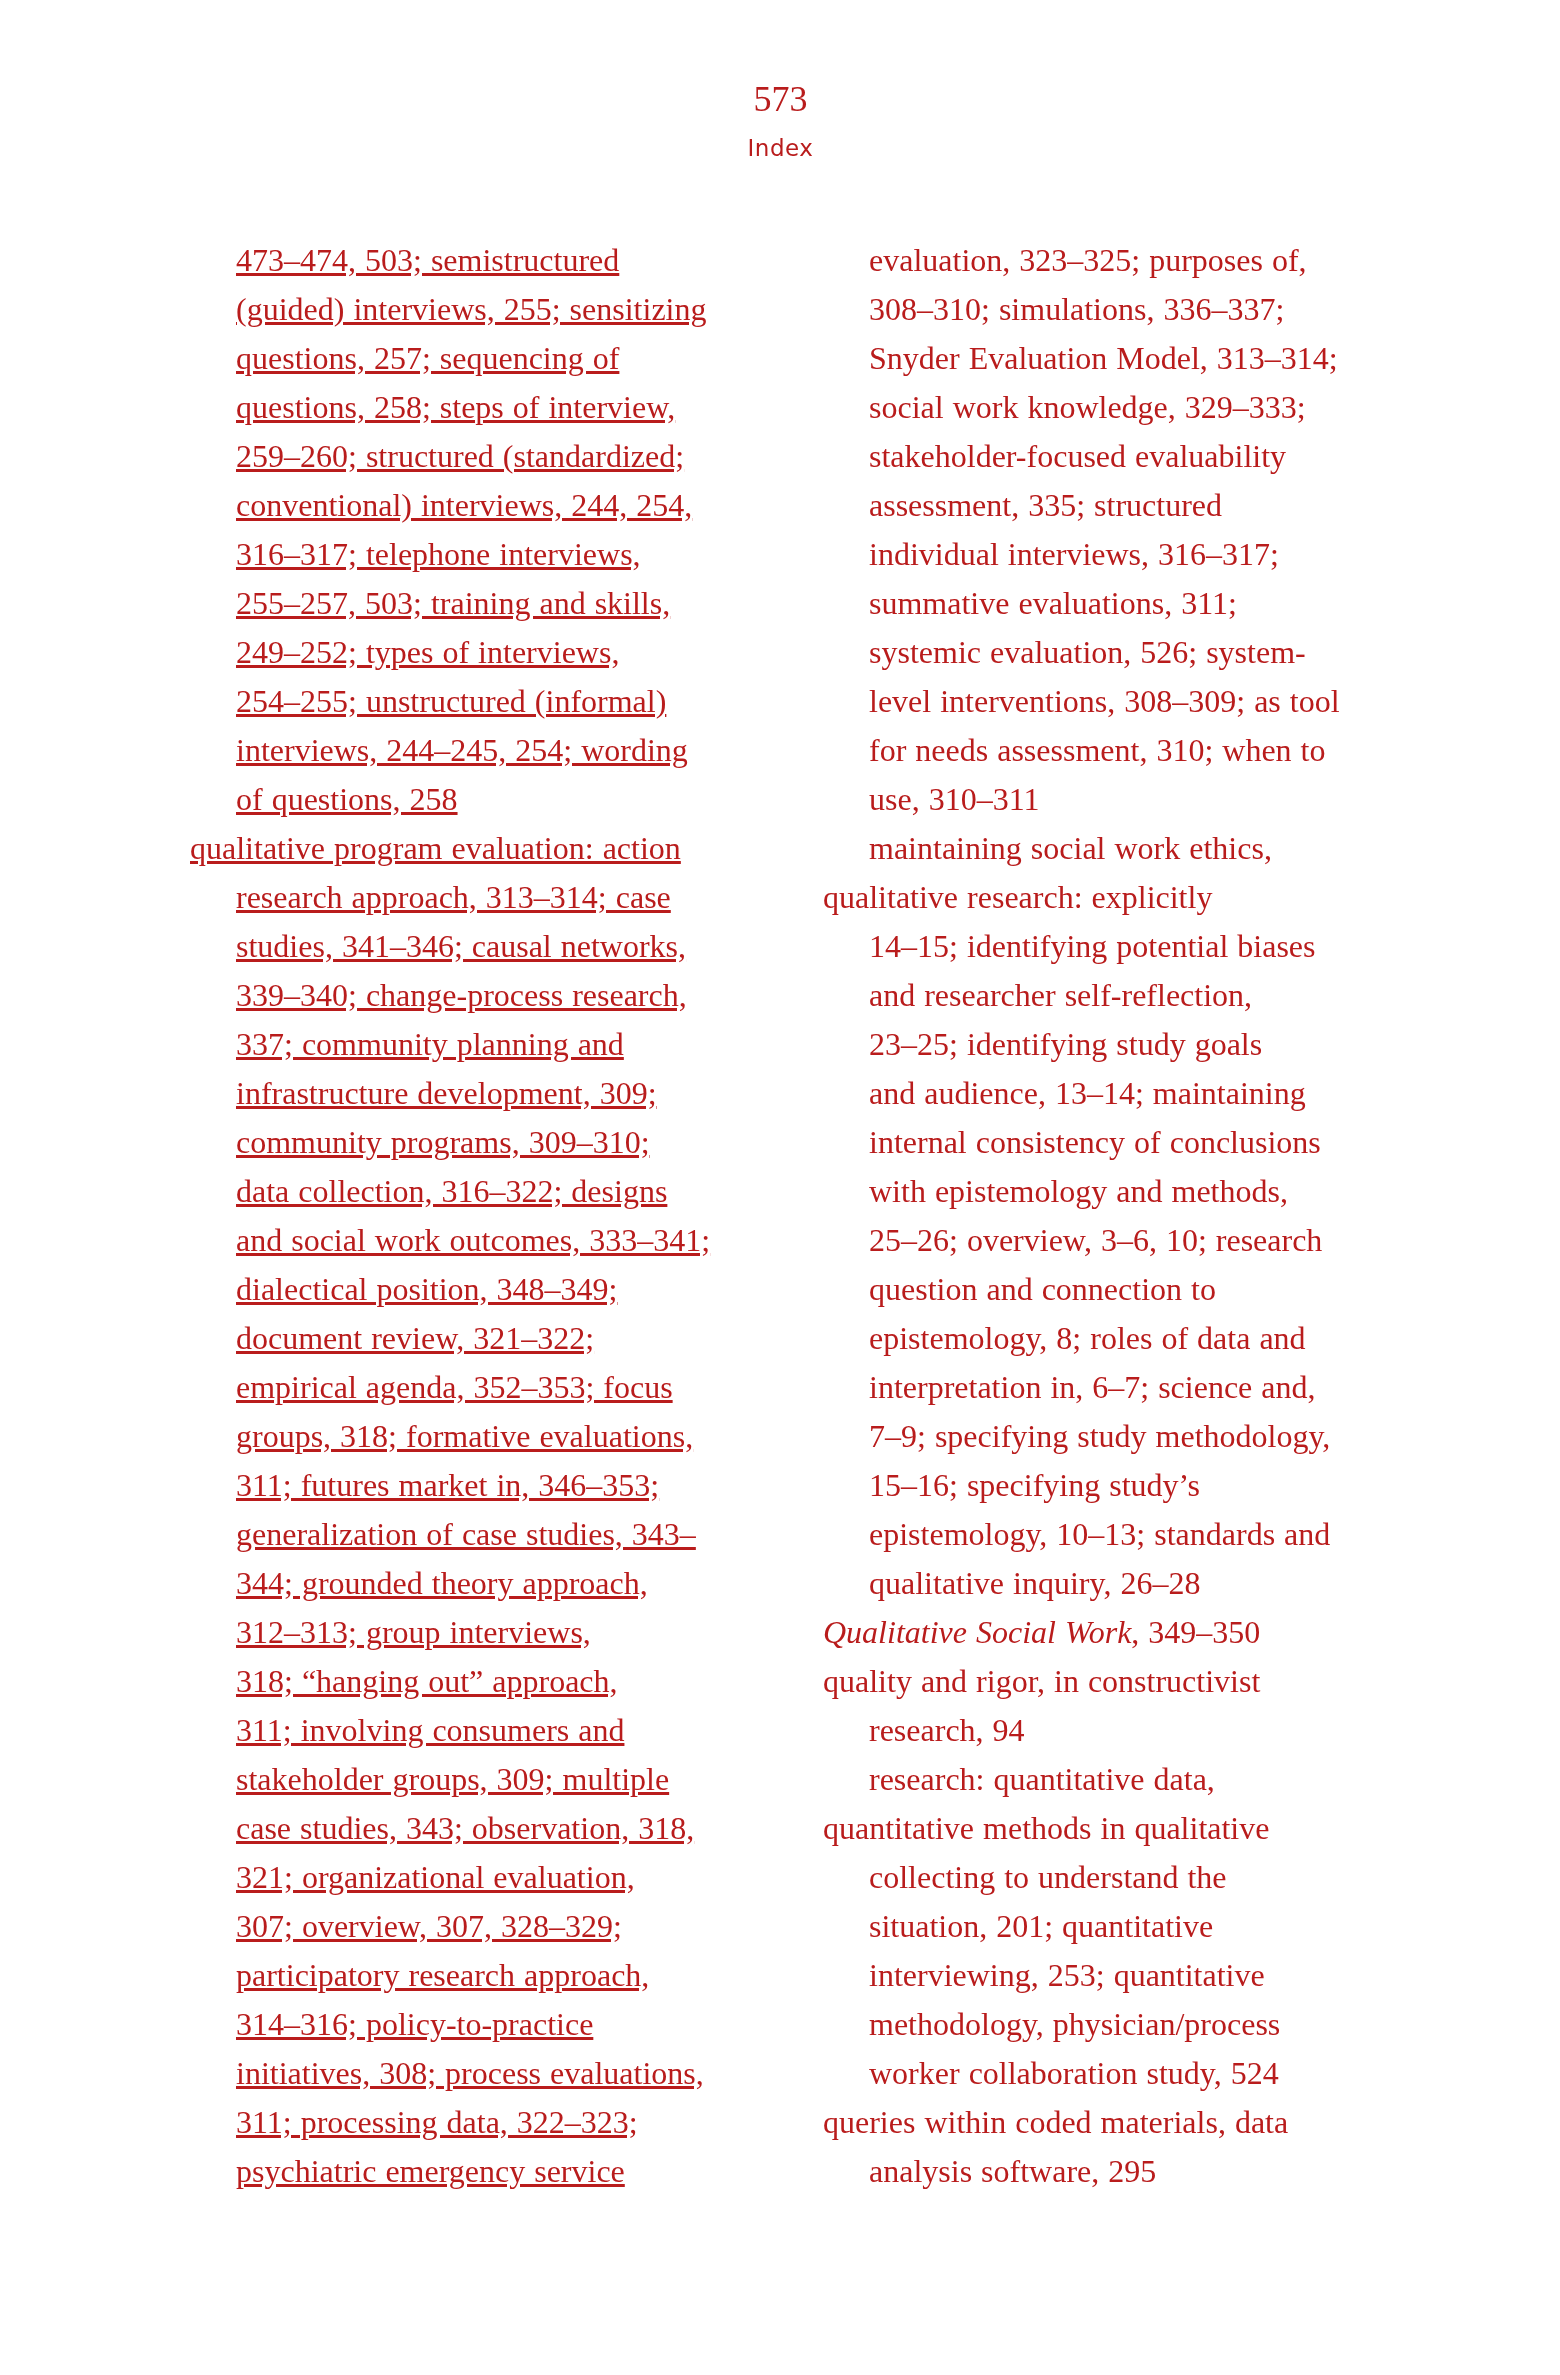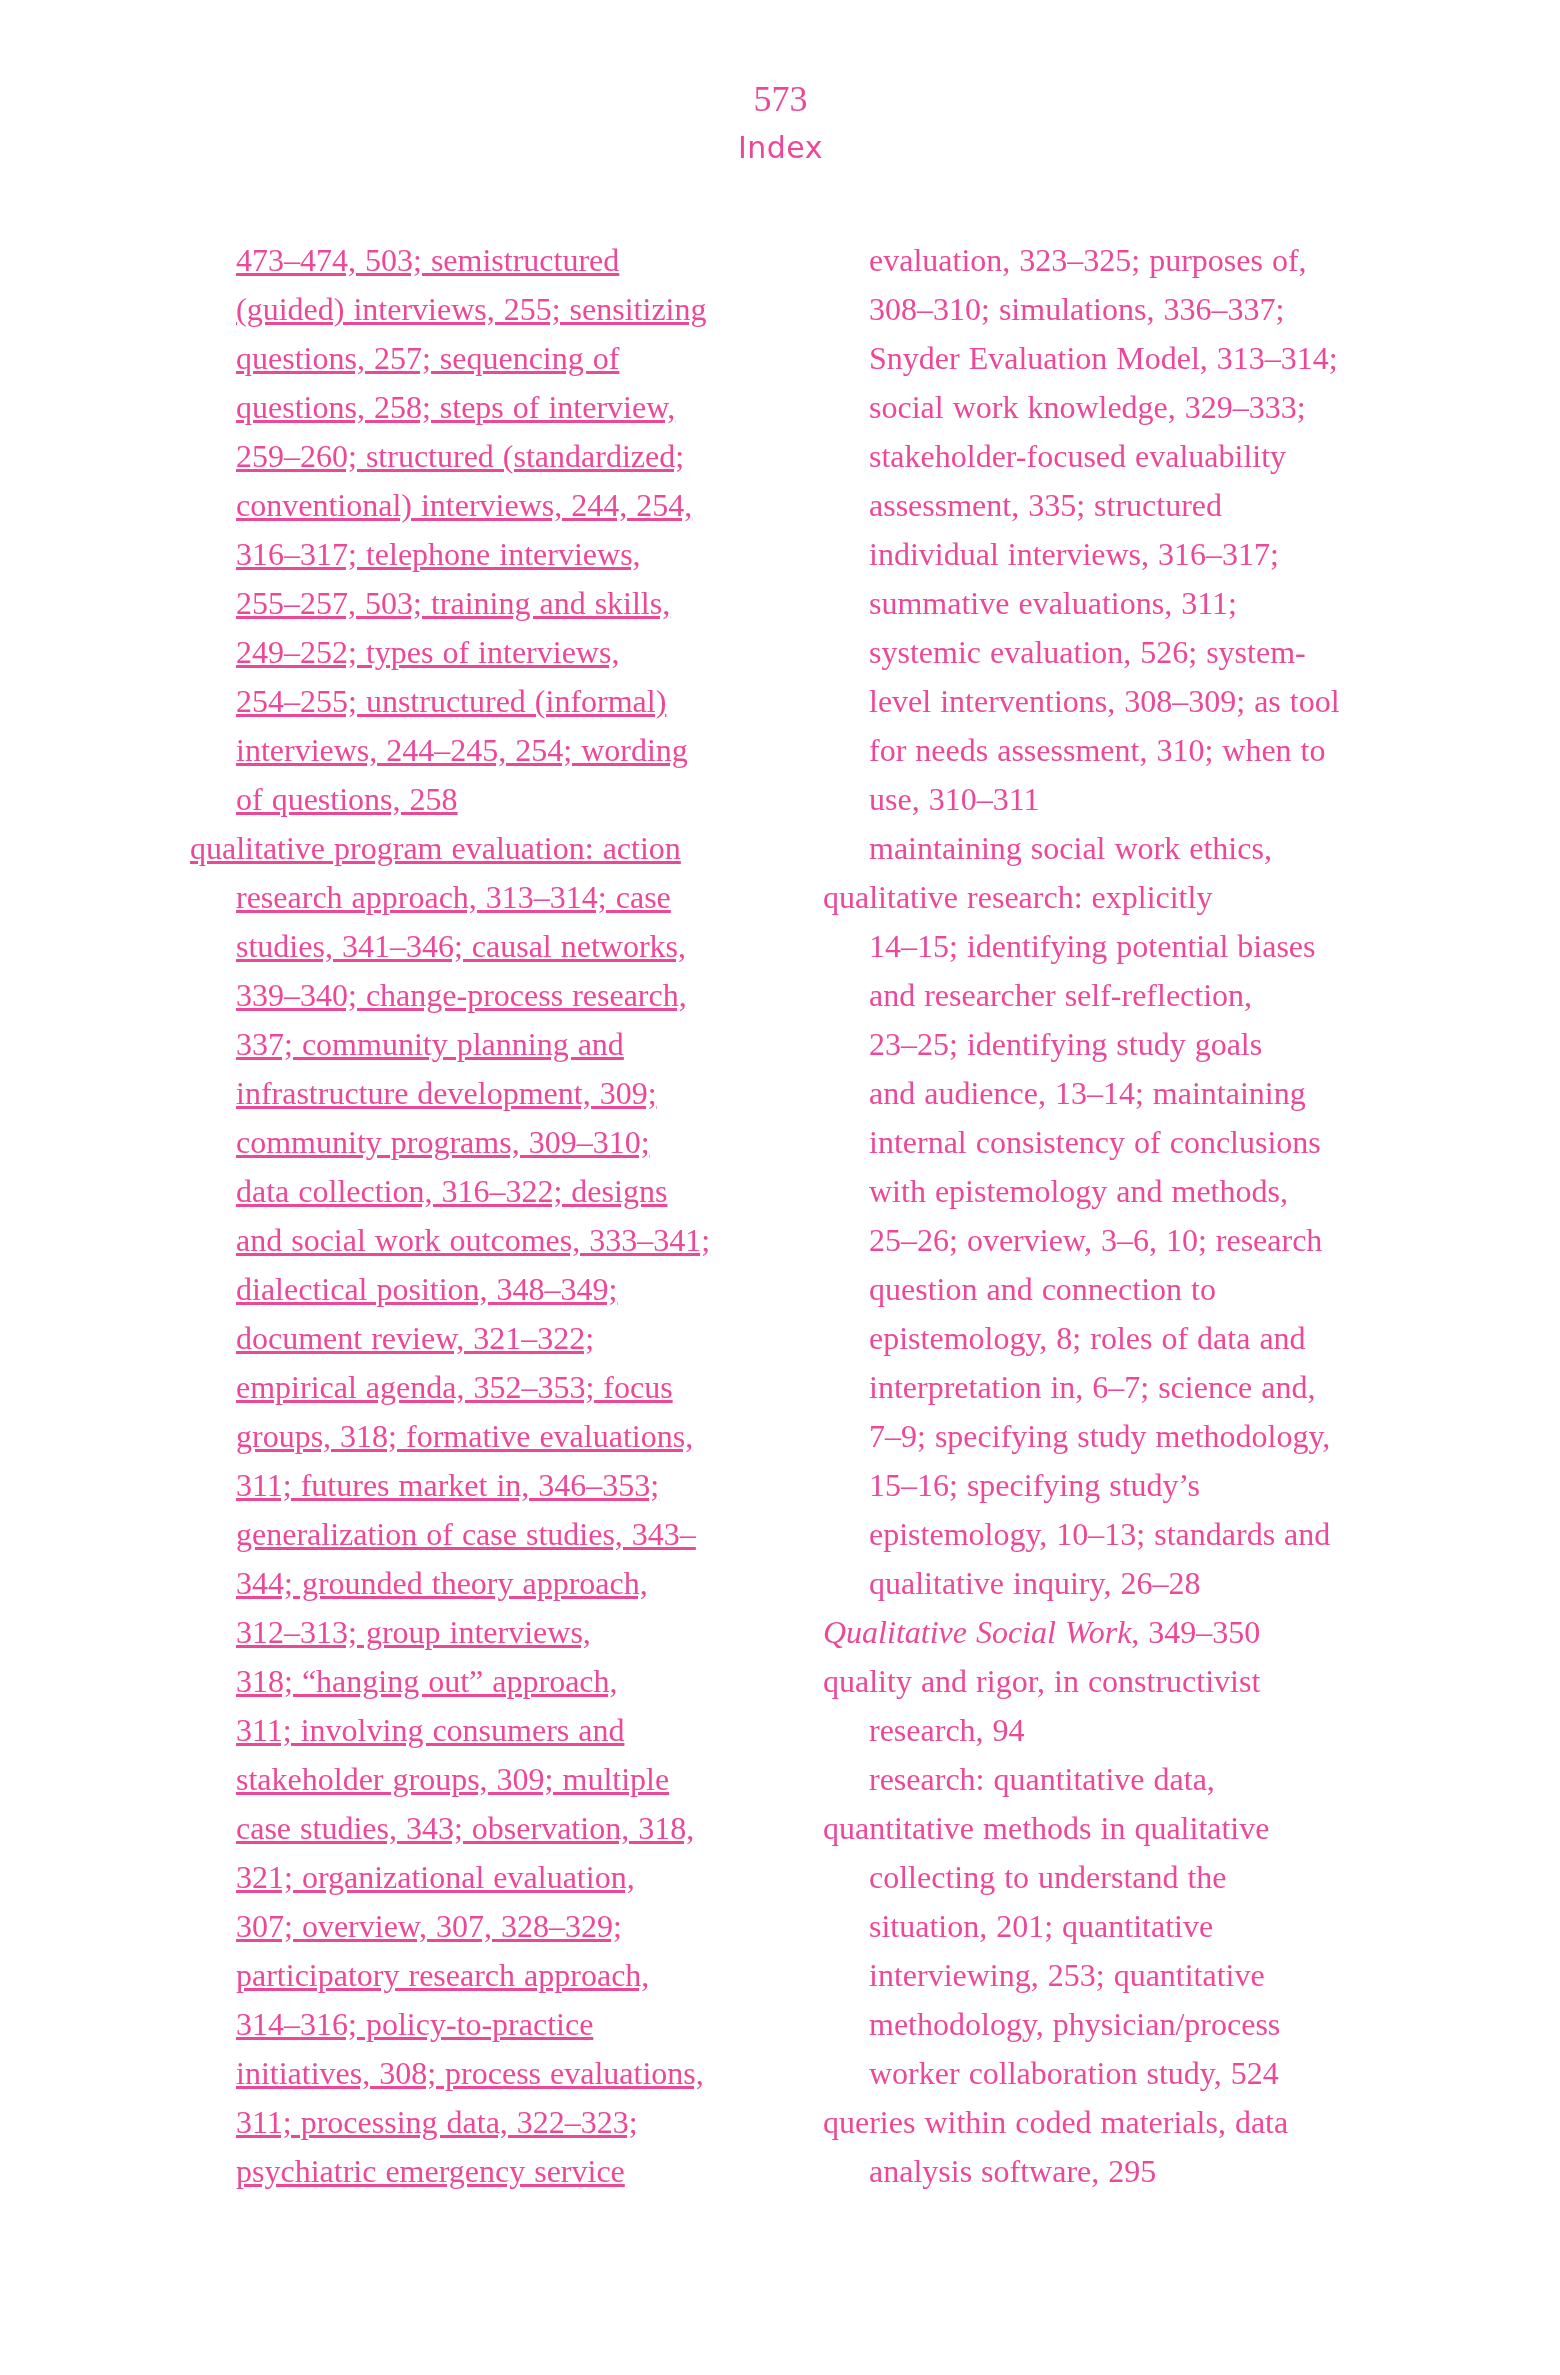--- a/index.html
+++ b/index.html
@@ -1,20 +1,20 @@
 <!DOCTYPE html>
 <html style="font-size:15px"><head>
 <meta charset="utf-8">
 <style>
   html, body { margin: 0; padding: 0; background: #ffffff; }
   body { width: 1561px; height: 2376px; position: relative; overflow: hidden; }
-  .page { position: absolute; left: 0; top: 0; width: 1561px; height: 2376px; background: #ffffff; color: #ec4899; }
+  .page { position: absolute; left: 0; top: 0; width: 1561px; height: 2376px; background: #ffffff; color: #b91c1c; }
   .header { position: absolute; left: 0; width: 1561px; text-align: center; }
   .folio { top: 78px; font-family: "Liberation Serif", "DejaVu Serif", serif; font-size: 36px; line-height: 42px; }
-  .running-head { top: 129px; font-family: "DejaVu Sans", "Liberation Sans", sans-serif; font-size: 30px; line-height: 38px; letter-spacing: 0.5px; }
+  .running-head { top: 129px; font-family: "DejaVu Sans", "Liberation Sans", sans-serif; font-size: 23px; line-height: 38px; letter-spacing: 0.5px; }
   .column { position: absolute; top: 236px; width: 609px; }
   .col-left { left: 190px; text-decoration: underline; }
   .col-right { left: 823px; }
   .line {
     font-family: "Liberation Serif", "DejaVu Serif", serif;
     font-size: 32px;
     line-height: 49px;
     height: 49px;
     white-space: nowrap;
     word-spacing: 1px;

